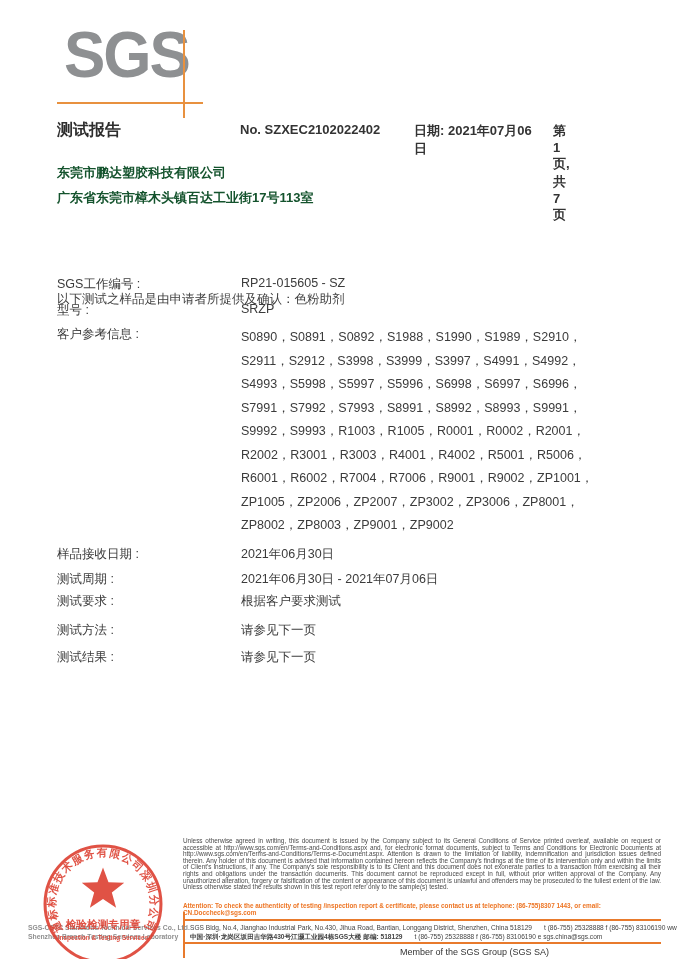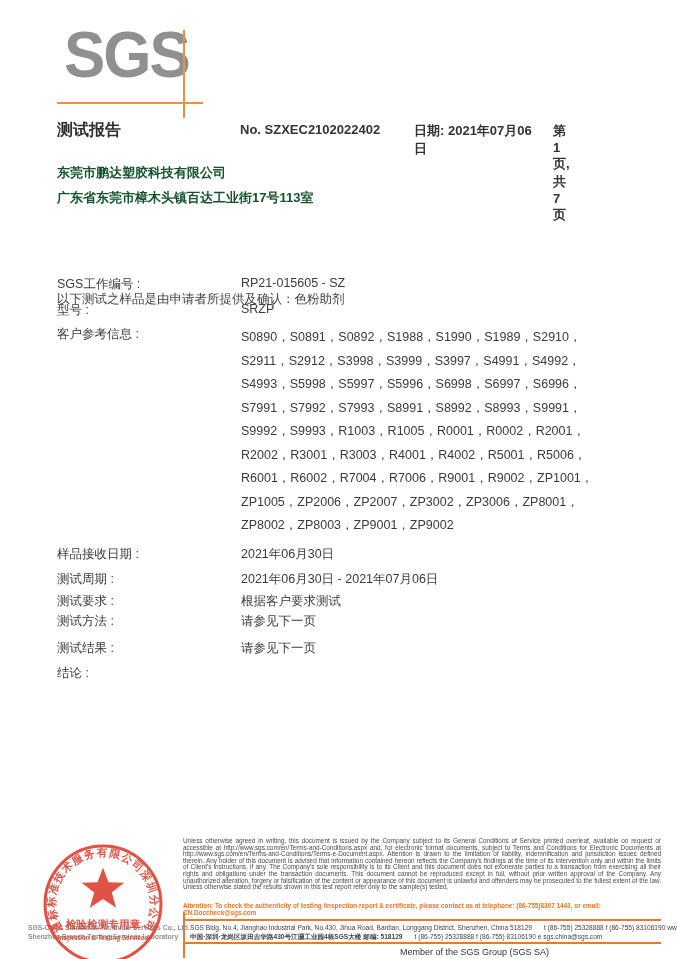--- a/index.html
+++ b/index.html
@@ -27,21 +27,21 @@
   .report-page{position:absolute; left:553px; top:2px; font-weight:700; color:#333;}
   
   .applicant{position:absolute; left:57px; top:160px; font-size:13px; font-weight:600; color:#14532d; line-height:25px;}
   
   .statement{position:absolute; left:57px; top:251px; font-size:12.5px; color:#404040;margin-top:40px;}
   .content{position:absolute; left:57px; top:276px; width:575px; font-size:12.5px;}
   .frow{display:flex; align-items:flex-start;gap:9px;}
   .frow .lbl{width:175px; flex:0 0 175px; color:#3b3b3b;}
   .frow .val{flex:1; color:#3b3b3b; white-space:pre-line;}
   .mb9{margin-bottom:9px;} .mb7{margin-bottom:7px;} .mb8{margin-bottom:8px;}
-  .mb5{margin-bottom:5px;} .mb3{margin-bottom:3px;} .mb10{margin-bottom:10px;}
+  .mb5{margin-bottom:5px;} .mb3{margin-bottom:12px;} .mb10{margin-bottom:10px;}
   .codes{line-height:23.5px;}
   .conclusion .val{line-height:21px; text-align:justify;}
   .conclusion{margin-top:4px;}
   
   .fineprint{
     position:absolute; left:183px; top:838px; width:478px;
     font-size:6.4px; line-height:6.6px; color:#4a4a4a; text-align:justify;
   }
   .attention{
     position:absolute; left:183px; top:903px; width:478px;
@@ -120,21 +120,20 @@
     </div>
     <div class="frow mb10">
       <div class="lbl">测试方法 :</div>
       <div class="val">请参见下一页</div>
     </div>
     <div class="frow mb8">
       <div class="lbl">测试结果 :</div>
       <div class="val">请参见下一页</div>
     </div>
     <div class="frow conclusion">
-      <div class="lbl">结论 :</div>
     </div>
   </div>
 
   <div class="fineprint">Unless otherwise agreed in writing, this document is issued by the Company subject to its General Conditions of Service printed overleaf, available on request or accessible at http://www.sgs.com/en/Terms-and-Conditions.aspx and, for electronic format documents, subject to Terms and Conditions for Electronic Documents at http://www.sgs.com/en/Terms-and-Conditions/Terms-e-Document.aspx. Attention is drawn to the limitation of liability, indemnification and jurisdiction issues defined therein. Any holder of this document is advised that information contained hereon reflects the Company's findings at the time of its intervention only and within the limits of Client's instructions, if any. The Company's sole responsibility is to its Client and this document does not exonerate parties to a transaction from exercising all their rights and obligations under the transaction documents. This document cannot be reproduced except in full, without prior written approval of the Company. Any unauthorized alteration, forgery or falsification of the content or appearance of this document is unlawful and offenders may be prosecuted to the fullest extent of the law. Unless otherwise stated the results shown in this test report refer only to the sample(s) tested.</div>
   <div class="attention">Attention: To check the authenticity of testing /inspection report &amp; certificate, please contact us at telephone: (86-755)8307 1443, or email: CN.Doccheck@sgs.com</div>
 
   <div class="rule-1"></div>
   <div class="rule-2"></div>
   <div class="crop-v-bottom"></div>
 

